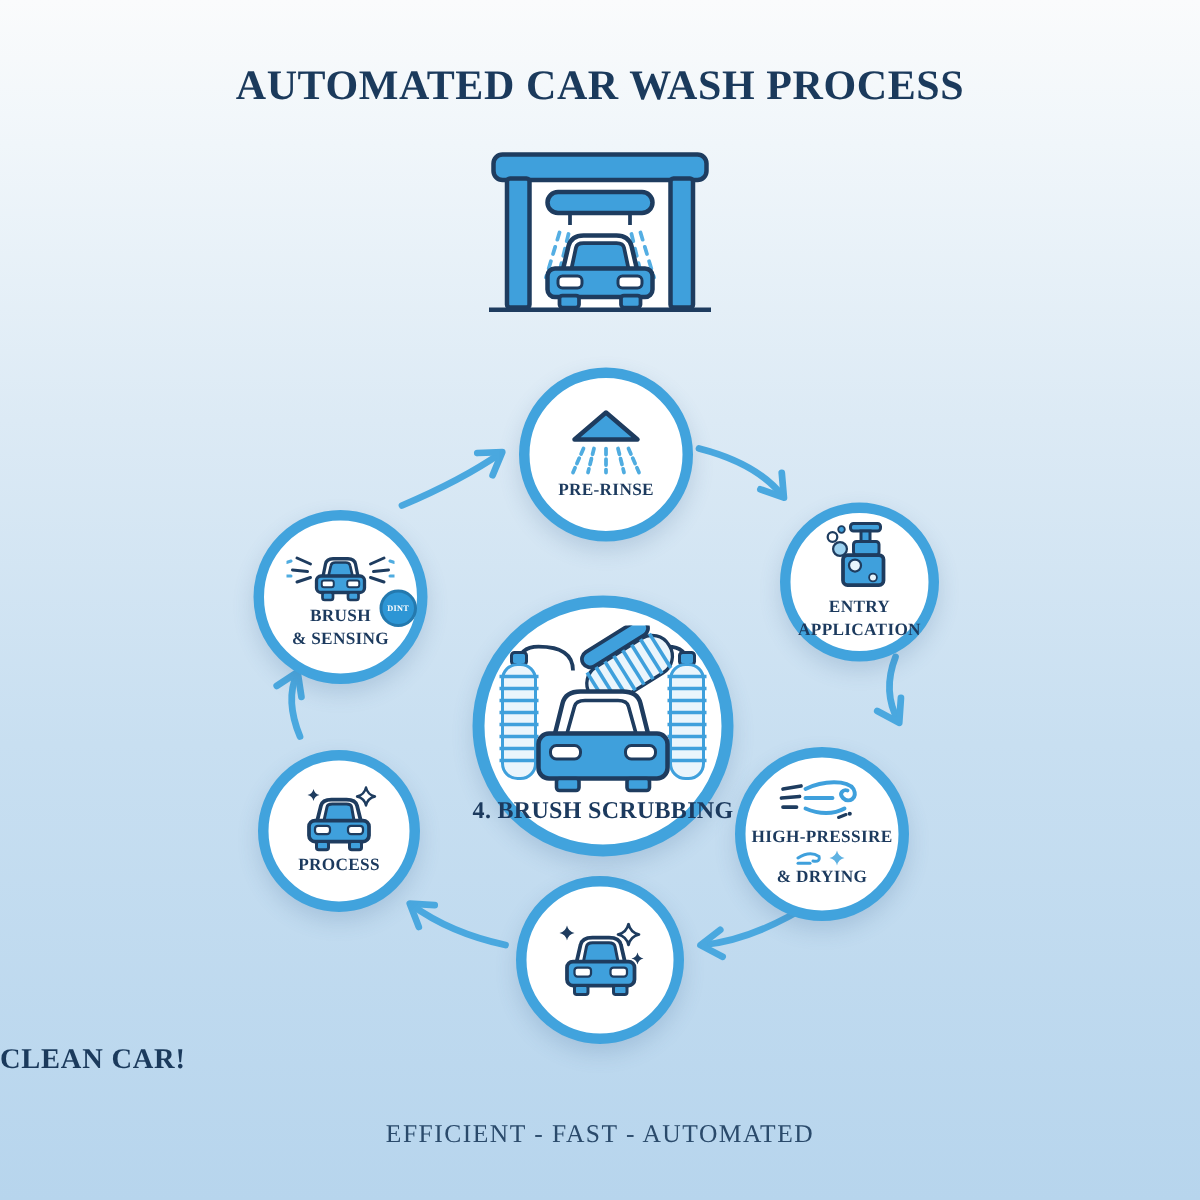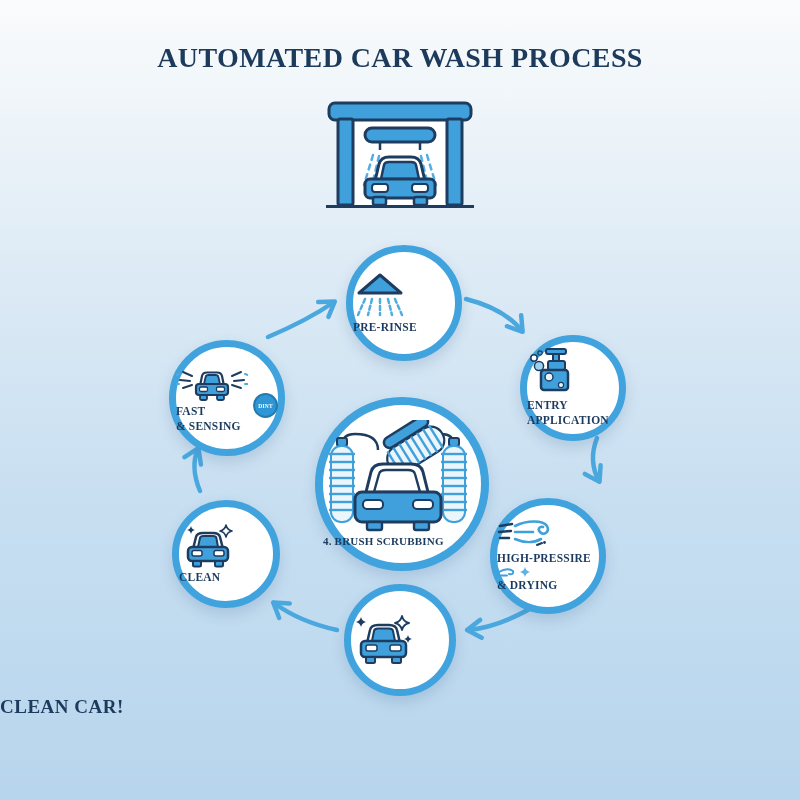--- a/index.html
+++ b/index.html
@@ -9,36 +9,36 @@
     font-family:Liberation Serif, serif;
   }
   .title {
     position:absolute; top:42px; left:0; width:100%; text-align:center;
     font-size:28px; font-weight:bold; color:#1B3A5C; letter-spacing:.4px;
   }
   .building { position:absolute; left:326px; top:101px; }
   .arrows { position:absolute; left:0; top:0; pointer-events:none; }
   .node {
     position:absolute; background:#FFFFFF; border:7px solid #41A3DD; border-radius:50%;
-    box-sizing:border-box; display:flex; flex-direction:column; align-items:flex-start; justify-content:center;
+    box-sizing:border-box; display:flex; flex-direction:column; align-items:center; justify-content:center;
     box-shadow:0 6px 14px rgba(60,100,145,.20);
   }
   #node-pre-rinse { left:346px; top:245px; width:116px; height:116px; }
   #node-soap      { left:520px; top:335px; width:106px; height:106px; }
   #node-high      { left:490px; top:498px; width:116px; height:116px; }
   #node-clean     { left:344px; top:584px; width:112px; height:112px; }
   #node-drying    { left:172px; top:500px; width:108px; height:108px; }
   #node-entry     { left:169px; top:340px; width:116px; height:116px; }
   #node-center    { left:315px; top:397px; width:174px; height:174px; border-width:8px; }
   .nlabel {
     font-size:11.5px; font-weight:bold; color:#1C3A5E; text-align:center;
     line-height:1.3; letter-spacing:.2px; margin-top:2px; white-space:nowrap;
   }
   .nlabel.tight { margin-top:0; }
-  #node-center .nlabel { font-size:11px; margin-top:2px; }
+  #node-center .nlabel { font-size:16px; margin-top:2px; }
   .badge {
     position:absolute; left:77px; top:46px; width:25px; height:25px; border-radius:50%;
     background:#2D96D5; border:2px solid #2479AE; box-sizing:border-box;
     color:#FFFFFF; font-size:5.5px; font-weight:bold; display:flex; align-items:center; justify-content:center;
     letter-spacing:.2px;
   }
   .clean-label {
     position:absolute; top:696px; left:0; width:100%; text-align:left;
     font-size:19px; font-weight:bold; color:#1B3A5C; letter-spacing:.5px;
   }
@@ -170,21 +170,21 @@
       <path d="M12,2 Q12.7,5.3 16,6 Q12.7,6.7 12,10 Q11.3,6.7 8,6 Q11.3,5.3 12,2 Z" fill="#1E3C5F"></path>
       <path d="M47,1 Q48.1,5.9 53,7 Q48.1,8.1 47,13 Q45.9,8.1 41,7 Q45.9,5.9 47,1 Z" fill="none" stroke="#1E3C5F" stroke-width="1.6" stroke-linejoin="round"></path>
       <path d="M14,25 L17,13 Q18,9 24,9 L34,9 Q40,9 41,13 L44,25" fill="#FFFFFF" stroke="#1E3C5F" stroke-width="2.5" stroke-linejoin="round"></path>
       <path d="M19,23 L21,14 Q21.4,12 24.5,12 L34,12 Q37,12 37.4,14 L39,23 Z" fill="#3FA0DC" stroke="#1E3C5F" stroke-width="2"></path>
       <rect x="9" y="23" width="40" height="14" rx="4" fill="#3FA0DC" stroke="#1E3C5F" stroke-width="2.5"></rect>
       <rect x="13" y="26.5" width="10" height="5.5" rx="2" fill="#FFFFFF" stroke="#1E3C5F" stroke-width="1.5"></rect>
       <rect x="35" y="26.5" width="10" height="5.5" rx="2" fill="#FFFFFF" stroke="#1E3C5F" stroke-width="1.5"></rect>
       <rect x="14" y="37" width="8" height="5.5" rx="1.5" fill="#3FA0DC" stroke="#1E3C5F" stroke-width="2"></rect>
       <rect x="36" y="37" width="8" height="5.5" rx="1.5" fill="#3FA0DC" stroke="#1E3C5F" stroke-width="2"></rect>
     </svg>
-    <div class="nlabel">CLEAN</div>
+    <div class="nlabel">PROCESS</div>
   </div>
 
   <div class="node" id="node-entry">
     <svg width="72" height="40" viewBox="0 0 72 40">
       <g stroke="#1E3C5F" stroke-width="2" stroke-linecap="round">
         <line x1="7" y1="10" x2="16" y2="14"></line>
         <line x1="4" y1="18" x2="14" y2="19"></line>
         <line x1="7" y1="26" x2="16" y2="23"></line>
         <line x1="65" y1="10" x2="56" y2="14"></line>
         <line x1="68" y1="18" x2="58" y2="19"></line>
@@ -197,21 +197,21 @@
         <line x1="72" y1="22" x2="69" y2="22"></line>
       </g>
       <path d="M24,24 L26,14 Q26.8,10.5 31,10.5 L41,10.5 Q45.2,10.5 46,14 L48,24" fill="#FFFFFF" stroke="#1E3C5F" stroke-width="2.2" stroke-linejoin="round"></path>
       <path d="M28,22 L29.6,15 Q30,13 32.5,13 L39.5,13 Q42,13 42.4,15 L44,22 Z" fill="#3FA0DC" stroke="#1E3C5F" stroke-width="1.8"></path>
       <rect x="20" y="22" width="32" height="11" rx="3" fill="#3FA0DC" stroke="#1E3C5F" stroke-width="2.2"></rect>
       <rect x="23.5" y="25" width="8" height="4.5" rx="1.5" fill="#FFFFFF" stroke="#1E3C5F" stroke-width="1.3"></rect>
       <rect x="40.5" y="25" width="8" height="4.5" rx="1.5" fill="#FFFFFF" stroke="#1E3C5F" stroke-width="1.3"></rect>
       <rect x="24" y="33" width="7" height="5" rx="1.5" fill="#3FA0DC" stroke="#1E3C5F" stroke-width="1.8"></rect>
       <rect x="41" y="33" width="7" height="5" rx="1.5" fill="#3FA0DC" stroke="#1E3C5F" stroke-width="1.8"></rect>
     </svg>
-    <div class="nlabel">FAST</div>
+    <div class="nlabel">BRUSH</div>
     <div class="nlabel tight">&amp; SENSING</div>
     <div class="badge">DINT</div>
   </div>
 
   <div class="node" id="node-center">
     <svg width="150" height="112" viewBox="0 0 150 112">
       <path d="M55,30 Q55,14 32,14 Q19,14 19,26" fill="none" stroke="#1E3C5F" stroke-width="2.5"></path>
       <path d="M95,30 Q95,14 118,14 Q131,14 131,26" fill="none" stroke="#1E3C5F" stroke-width="2.5"></path>
       <rect x="14" y="18" width="10" height="8" rx="2" fill="#3FA0DC" stroke="#1E3C5F" stroke-width="2"></rect>
       <rect x="126" y="18" width="10" height="8" rx="2" fill="#3FA0DC" stroke="#1E3C5F" stroke-width="2"></rect>
@@ -257,14 +257,15 @@
       <rect x="40" y="80" width="20" height="9" rx="4" fill="#FFFFFF" stroke="#1E3C5F" stroke-width="2"></rect>
       <rect x="90" y="80" width="20" height="9" rx="4" fill="#FFFFFF" stroke="#1E3C5F" stroke-width="2"></rect>
       <rect x="44" y="102" width="15" height="8" rx="2" fill="#3FA0DC" stroke="#1E3C5F" stroke-width="2.4"></rect>
       <rect x="91" y="102" width="15" height="8" rx="2" fill="#3FA0DC" stroke="#1E3C5F" stroke-width="2.4"></rect>
     </svg>
     <div class="nlabel">4. BRUSH SCRUBBING</div>
   </div>
 
   <div class="clean-label">CLEAN CAR!</div>
 
+  <div class="tagline">EFFICIENT - FAST - AUTOMATED</div>
 
 </div>
 
 </body></html>

